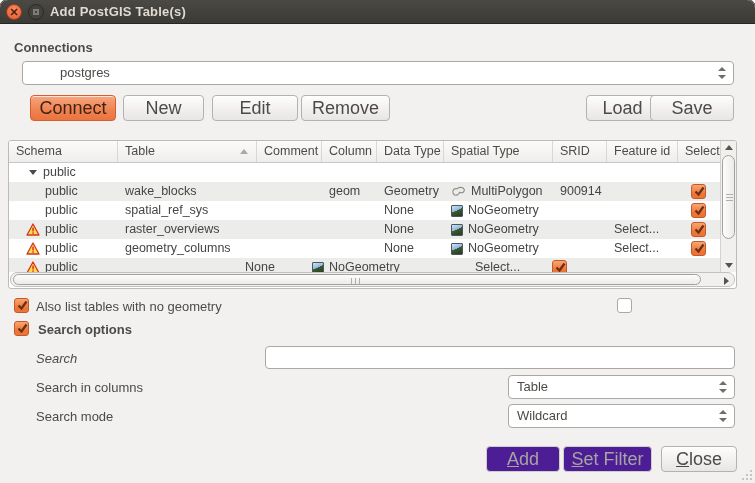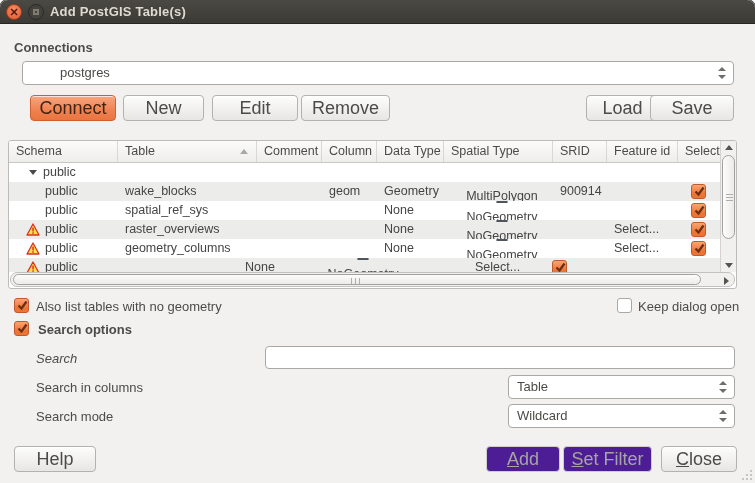--- a/index.html
+++ b/index.html
@@ -74,21 +74,21 @@
 
   .tbody { position:absolute; left:0; top:22px; width:711px; height:109px; overflow:hidden; }
   .row { display:flex; height:19px; background:#ffffff; }
   .row.alt { background:#ececeb; }
   .td { height:19px; line-height:19px; font-size:12.5px; color:#454545;
         padding-left:7px; white-space:nowrap; overflow:hidden; position:relative; }
   .td.schema { padding-left:36px; }
   .td.schema.warn { padding-left:17px; }
   .warn-icon { display:inline-block; width:14px; height:13px; margin:3px 5px 0 0;
                vertical-align:top; }
-  .td.spatial { display:flex; align-items:center; gap:5px;flex-direction:column; }
+  .td.spatial { display:flex; align-items:center; gap:5px; }
   .td.selcell { padding-left:13px; }
   .td.selcell .cb { position:relative; display:inline-block; margin-top:2px; }
 
   .row.group { font-size:12.5px; color:#454545; line-height:19px; }
   .expander { position:relative; display:inline-block; width:0; height:0; margin:7px 6px 0 20px;
               border-left:4px solid transparent; border-right:4px solid transparent;
               border-top:5px solid #4c4b47; }
 
   .nogeo-icon { display:inline-block; width:12px; height:12px; border:1px solid #4f555c;
                 border-radius:1px;
@@ -325,21 +325,20 @@
   </div>
 
   <span class="cb checked" style="left:14px; top:298px;">
     <svg width="15" height="15" viewBox="0 0 15 15">
         <path d="M3.5 7.5 L6.5 10.5 L11.5 3.5" fill="none" stroke="#6b3014" stroke-width="2.3"></path>
       </svg>
   </span>
   <div class="lbl" style="left:36px; top:299px;">Also list tables with no geometry</div>
 
   <span class="cb" style="left:617px; top:298px;"></span>
-  <div class="lbl" style="left:638px; top:299px;">Keep dialog open</div>
 
   <span class="cb checked" style="left:14px; top:321px;">
     <svg width="15" height="15" viewBox="0 0 15 15">
         <path d="M3.5 7.5 L6.5 10.5 L11.5 3.5" fill="none" stroke="#6b3014" stroke-width="2.3"></path>
       </svg>
   </span>
   <div class="lbl bold" style="left:38px; top:322px;">Search options</div>
 
   <div class="lbl" style="left:36px; top:351px;font-style:italic;">Search</div>
   <input class="input" style="left: 265px; top: 346px; width: 470px;" value="">
@@ -355,19 +354,18 @@
 
   <div class="lbl" style="left:36px; top:409px;">Search mode</div>
   <div class="combo" style="left:508px; top:404px; width:227px;">
     <span>Wildcard</span>
     <span class="spin">
         <i class="up"></i>
         <i class="down"></i>
       </span>
   </div>
 
-  <div class="btn" style="left:14px; top:446px; width:82px;">Help</div>
   <div class="btn disabled mnemonic" style="left:486px; top:446px; width:74px;">Add</div>
   <div class="btn disabled mnemonic" style="left:563px; top:446px; width:89px;">Set Filter</div>
   <div class="btn mnemonic" style="left:661px; top:446px; width:76px;">Close</div>
 
   <div class="grip-corner"></div>
 </div>
 
 </body></html>

